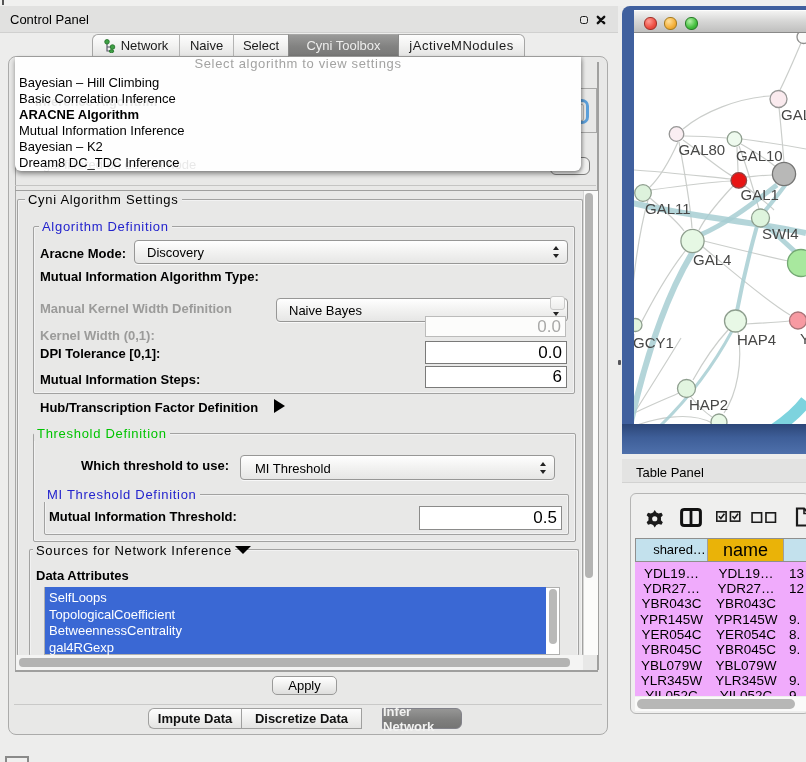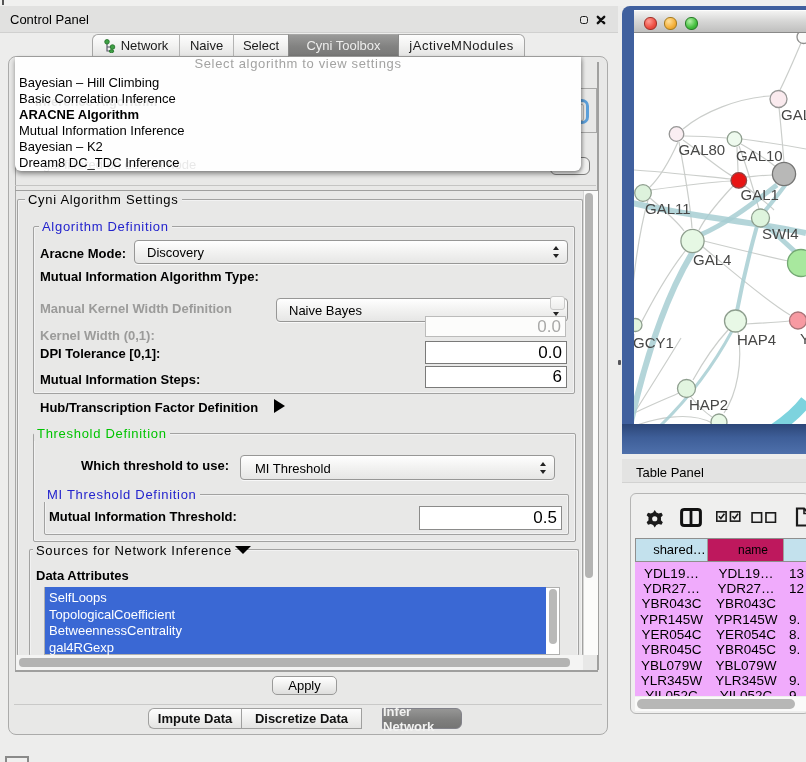--- a/index.html
+++ b/index.html
@@ -254,21 +254,21 @@
   <rect x="0.7" y="0.7" width="8.2" height="8.2" fill="none" stroke="#1b1b1b" stroke-width="1.4"></rect>
   <rect x="12.7" y="0.7" width="8.2" height="8.2" fill="none" stroke="#1b1b1b" stroke-width="1.4"></rect>
 </svg>
 <svg class="abs" style="left:795px;top:507px;" width="16" height="20" viewBox="0 0 16 20">
   <path d="M2 1.5 H9 L14 6.5 V18.5 H2 Z" fill="none" stroke="#1b1b1b" stroke-width="2.2"></path>
   <path d="M9 1.5 V6.5 H14" fill="none" stroke="#1b1b1b" stroke-width="1.6"></path>
 </svg>
 
 <div class="abs" style="left:635px;top:538px;width:171px;height:24px;border-top:1px solid #8f8f8e;border-bottom:1px solid #8f8f8e;box-sizing:border-box;">
   <div class="abs" style="left:0;top:0;width:73px;height:22px;background:#c3e1ed;border-left:1px solid #8f8f8e;border-right:1px solid #9f9f9e;box-sizing:border-box;text-align:center;text-indent:16px;font-size:13px;line-height:22px;">shared…</div>
-  <div class="abs" style="left:73px;top:0;width:76px;height:22px;background:#be185d;border-right:1px solid #9f9f9e;box-sizing:border-box;text-align:center;text-indent:15px;font-size:12px;line-height:22px;">name</div>
+  <div class="abs" style="left:73px;top:0;width:76px;height:22px;background:#eab308;border-right:1px solid #9f9f9e;box-sizing:border-box;text-align:left;text-indent:15px;font-size:18px;line-height:22px;">name</div>
   <div class="abs" style="left:149px;top:0;width:22px;height:22px;background:#c3e1ed;box-sizing:border-box;"></div>
 </div>
 <div class="abs" style="left:635px;top:562px;width:171px;height:134px;background:#f0abfc;overflow:hidden;font-size:13.5px;" id="tbody">
     <div style="position:absolute;left:0;top:3.5px;width:73px;text-align:center;">YDL19…</div>
     <div style="position:absolute;left:73px;top:3.5px;width:76px;text-align:center;">YDL19…</div>
     <div style="position:absolute;left:154px;top:3.5px;">13</div>
     <div style="position:absolute;left:0;top:18.85px;width:73px;text-align:center;">YDR27…</div>
     <div style="position:absolute;left:73px;top:18.85px;width:76px;text-align:center;">YDR27…</div>
     <div style="position:absolute;left:154px;top:18.85px;">12</div>
     <div style="position:absolute;left:0;top:34.2px;width:73px;text-align:center;">YBR043C</div>

